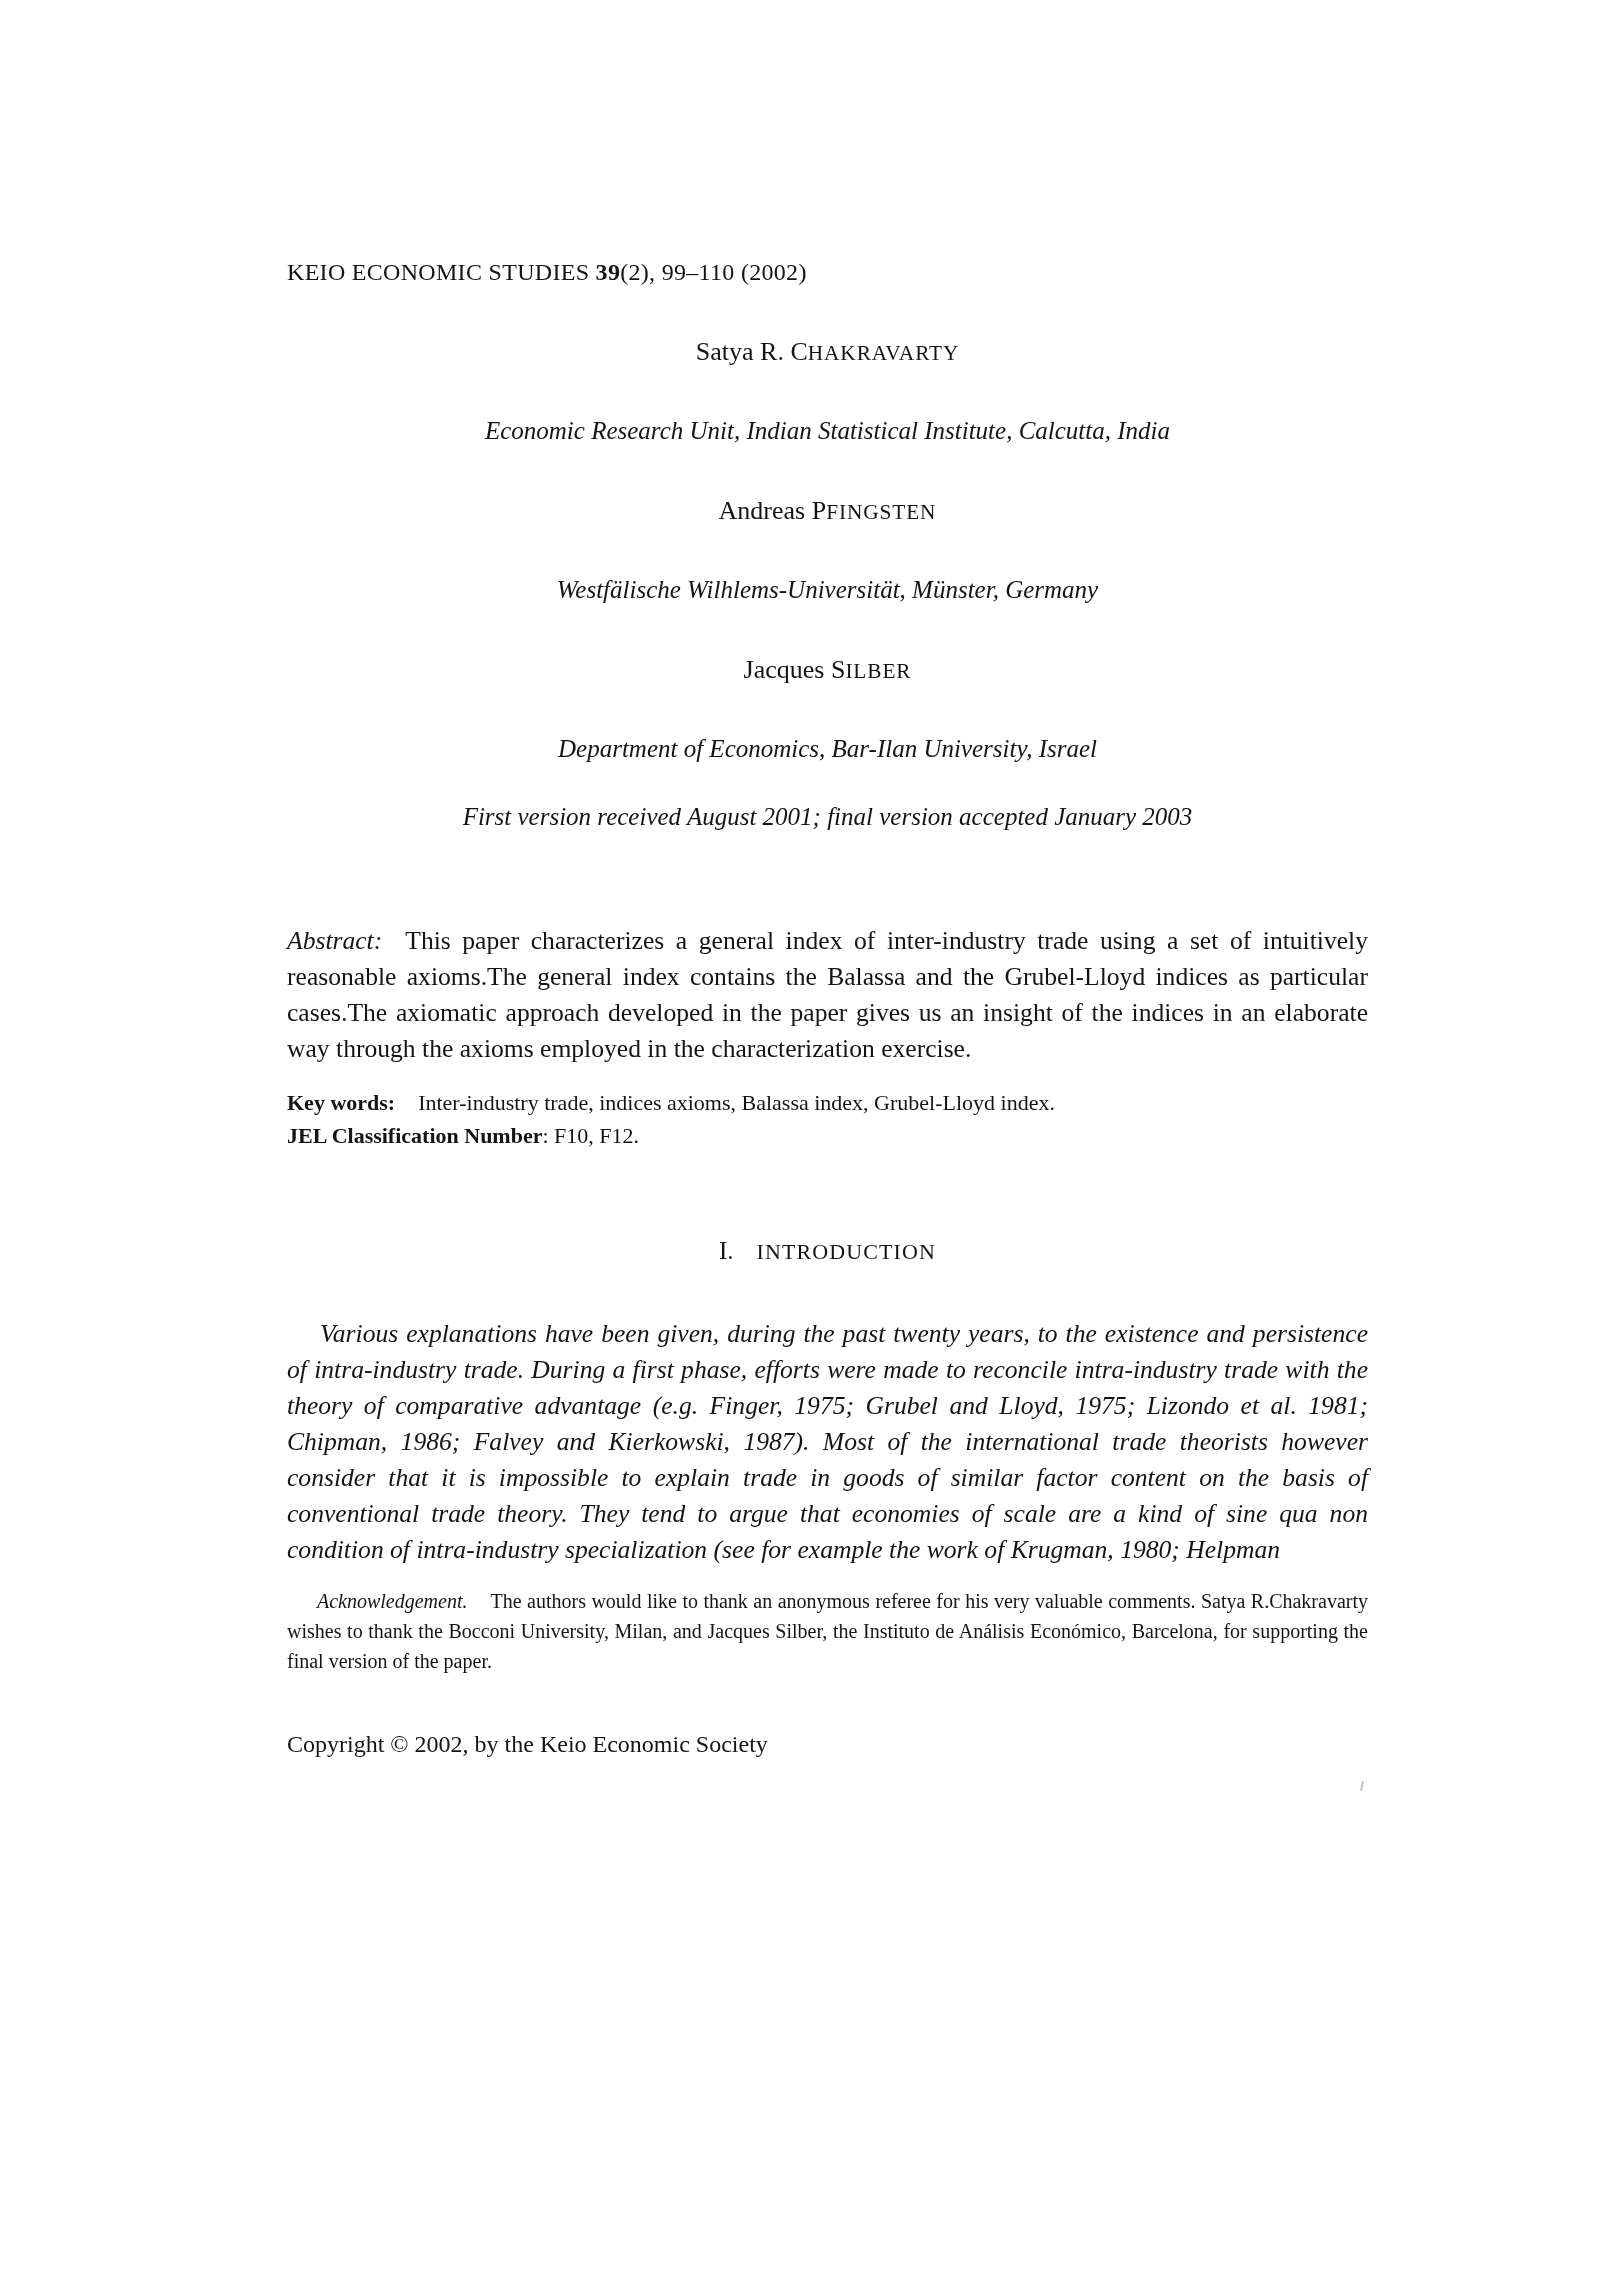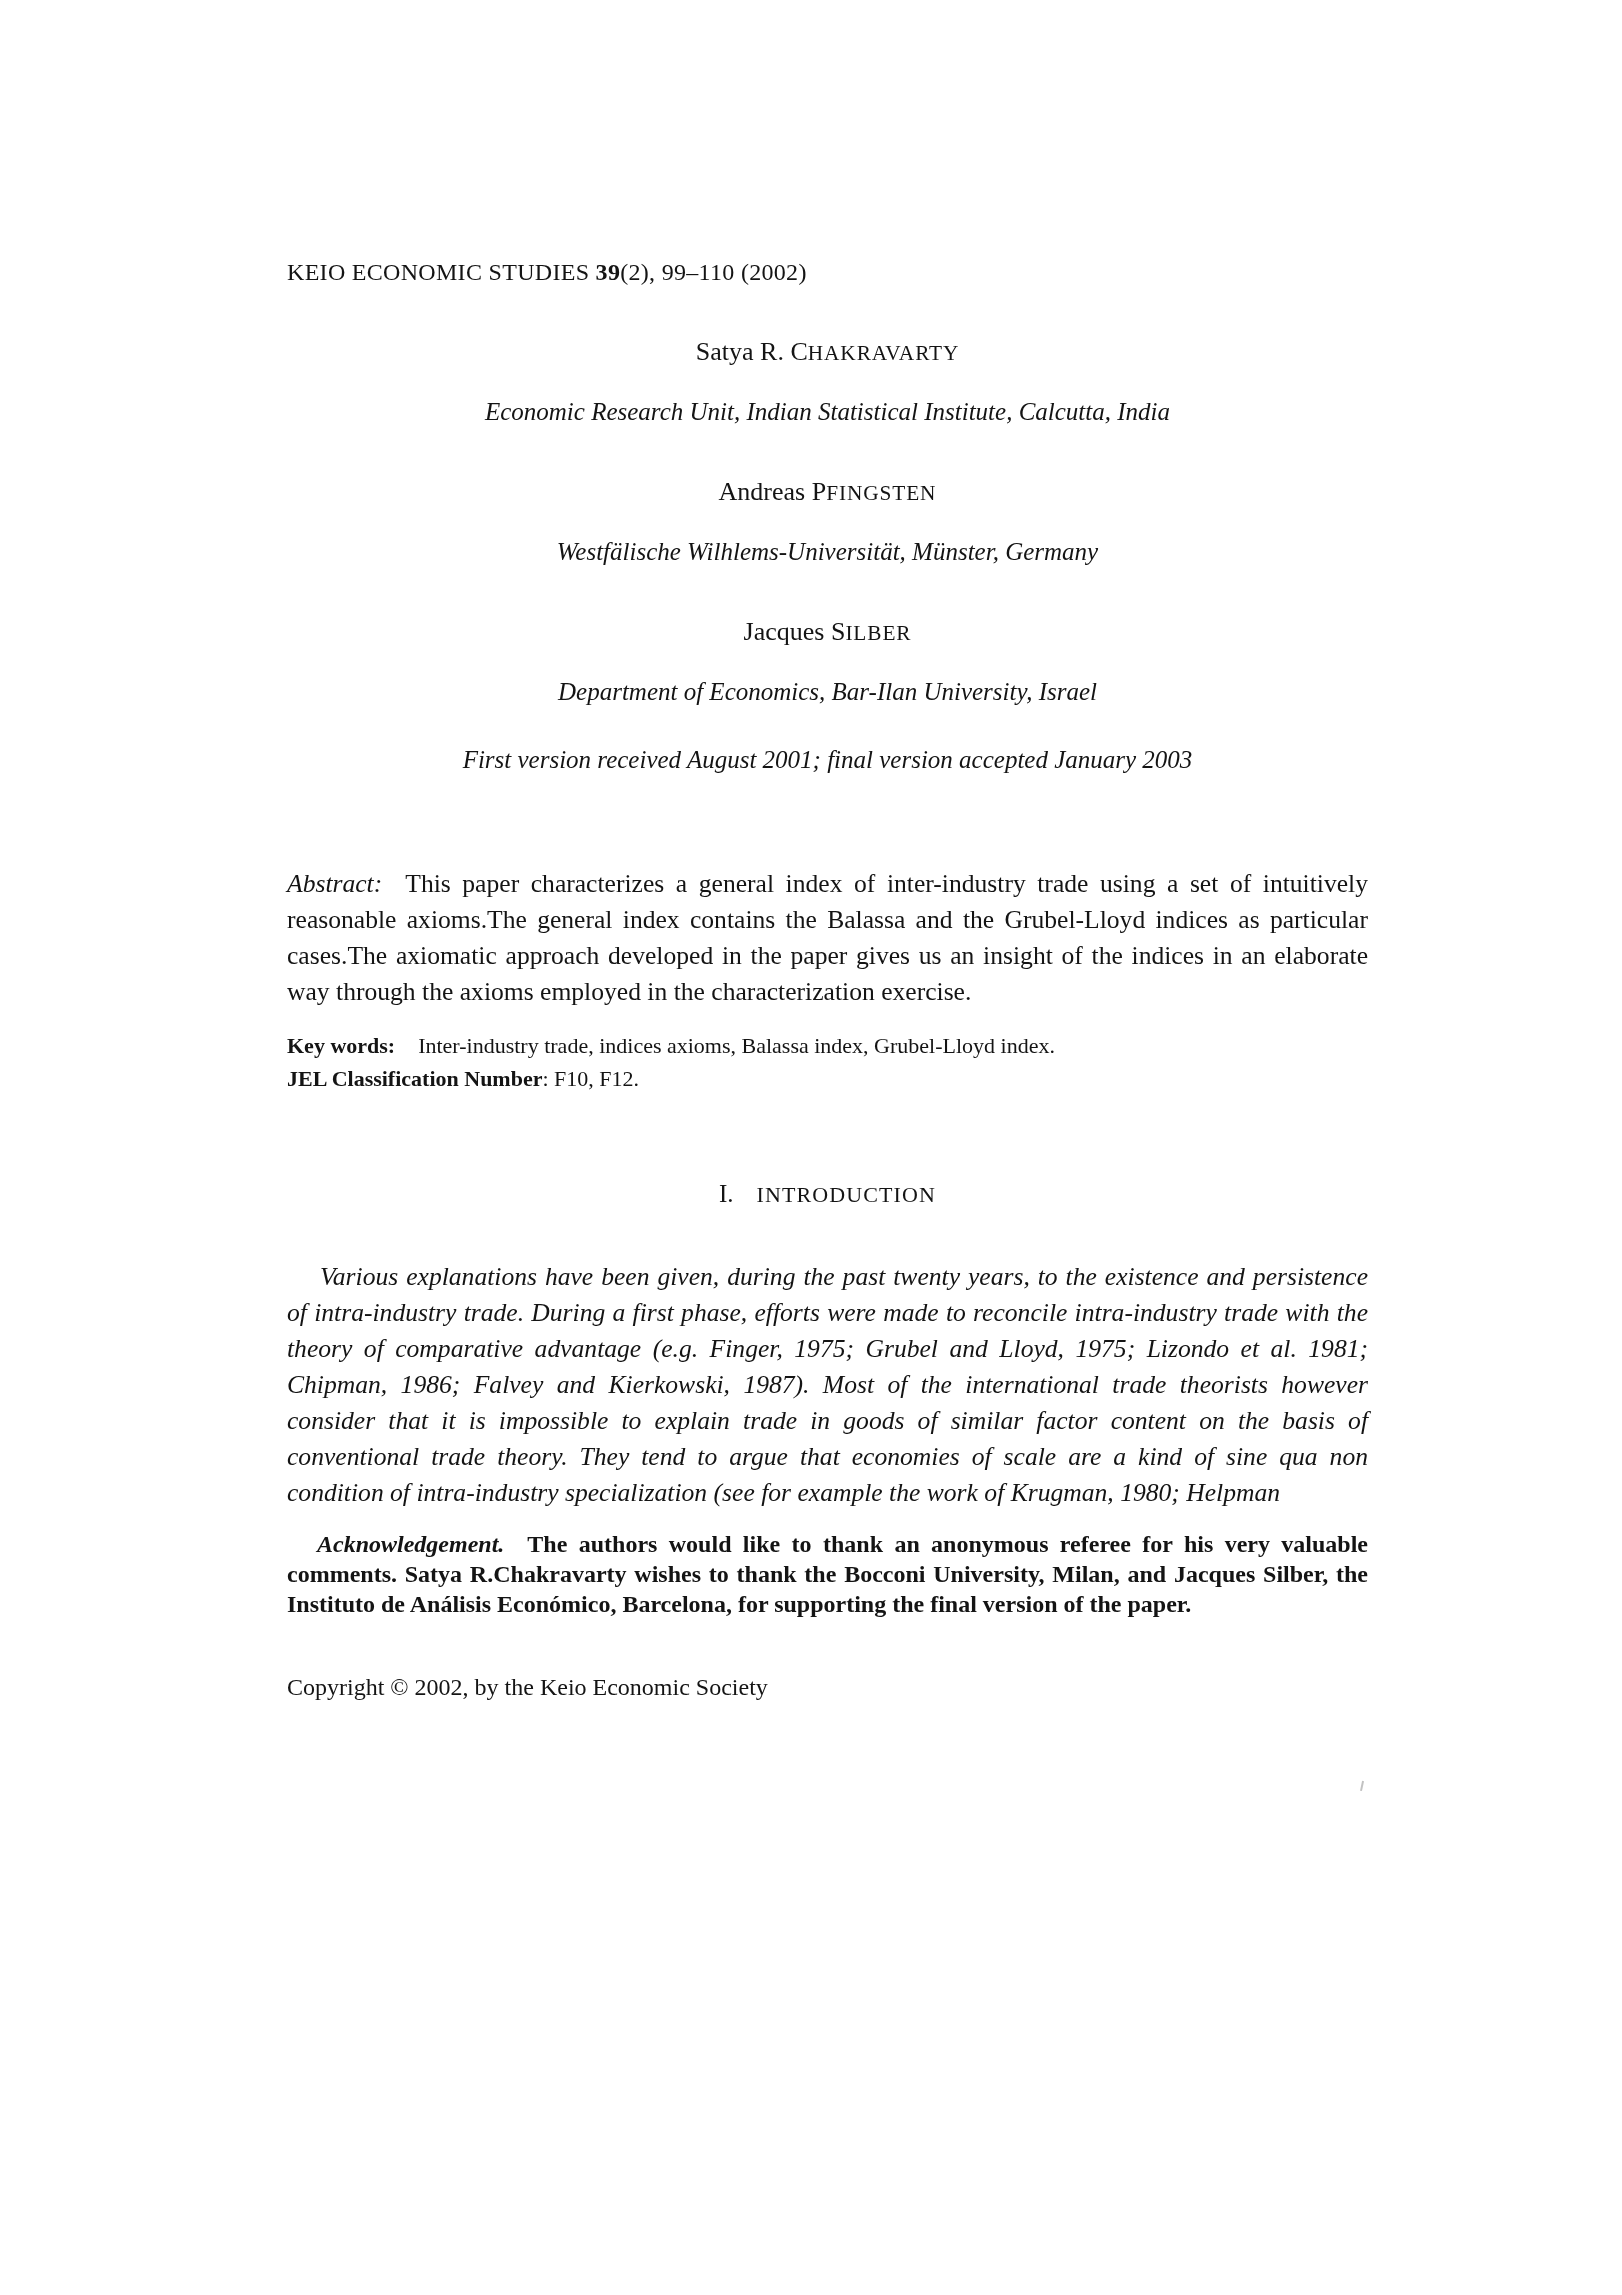--- a/index.html
+++ b/index.html
@@ -39,21 +39,21 @@
   .author {
     margin-top: 51px;
     text-align: center;
     font-size: 26px;
   }
   .author .caps {
     font-size: 0.82em;
     letter-spacing: 0.9px;
   }
   .affiliation {
-    margin-top: 31px;
+    margin-top: 50px;
     text-align: center;
     font-style: italic;
     font-size: 25px;
   }
   .received {
     margin-top: 40px;
     text-align: center;
     font-style: italic;
     font-size: 25px;
   }
@@ -95,25 +95,24 @@
   .intro {
     margin-top: 51px;
     font-size: 25.6px;
     line-height: 36px;
     text-align: justify;
     text-indent: 33px;
     font-style: italic;
   }
   .footnote {
     margin-top: 18px;
-    font-size: 24px;
+    font-size: 20px;
     line-height: 30px;
     text-align: justify;
     text-indent: 30px;
-    font-weight: bold;
   }
   .footnote .footnote-label {
     font-style: italic;
   }
   .copyright {
     margin-top: 55px;
     font-size: 24px;
   }
   .page-number {
     margin-top: 52px;

